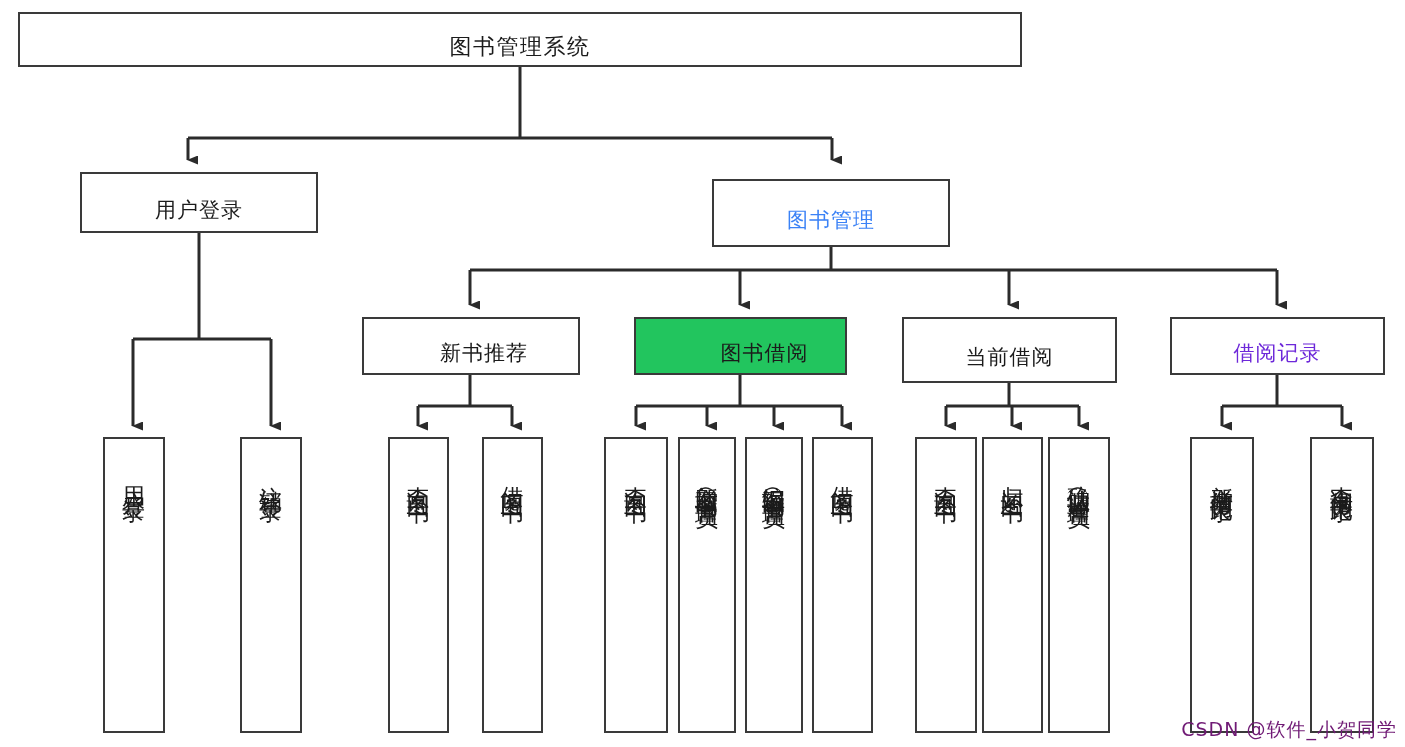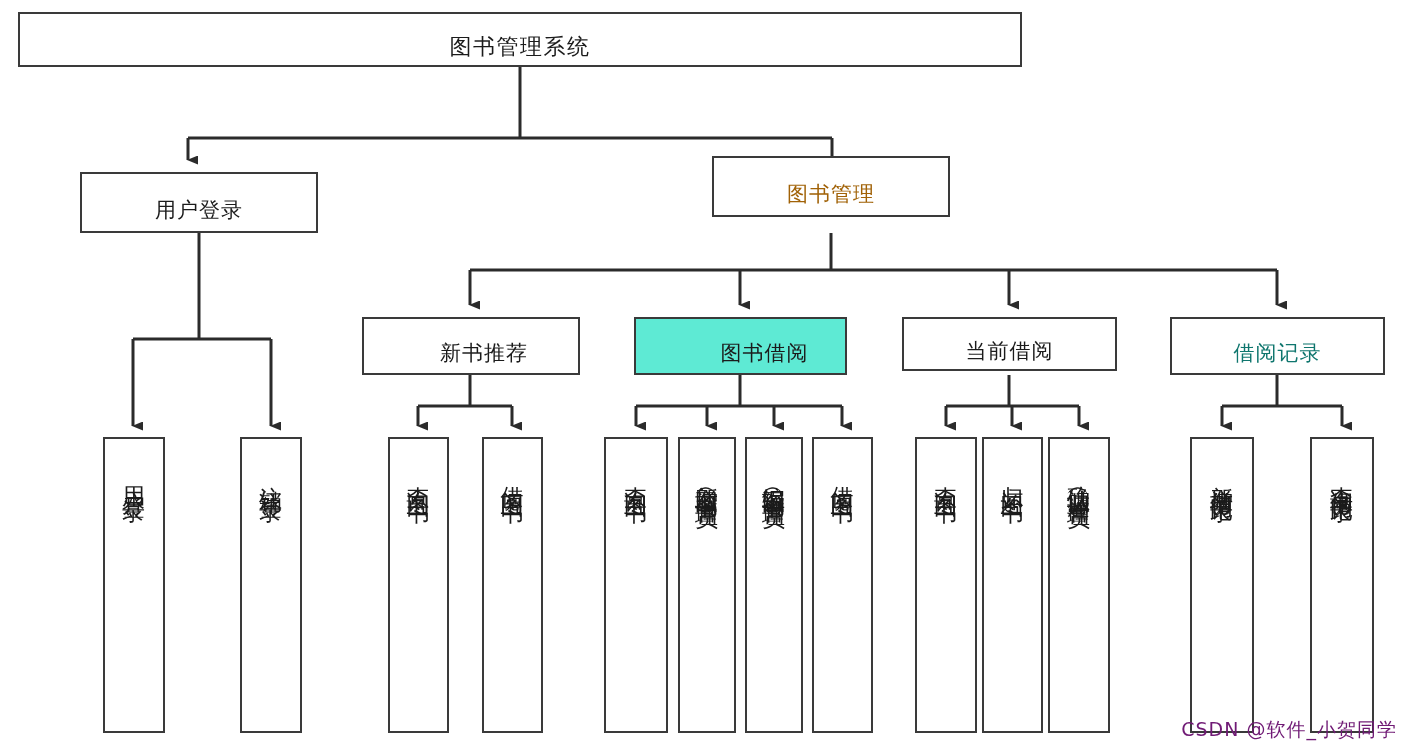--- a/index.html
+++ b/index.html
@@ -119,34 +119,34 @@
     </g>
   </svg>
 
   <div class="node h-node root" style="left: 18px; top: 12px; width: 1004px; height: 55px; border-color: rgb(58, 58, 58); background: rgb(255, 255, 255); color: rgb(27, 27, 27);">
     <span class="lbl">图书管理系统</span>
   </div>
 
   <div class="node h-node" style="left: 80px; top: 172px; width: 238px; height: 61px; border-color: rgb(58, 58, 58); background: rgb(255, 255, 255); color: rgb(27, 27, 27);">
     <span class="lbl">用户登录</span>
   </div>
-  <div class="node h-node" style="left: 712px; top: 156px; width: 238px; height: 61px; border-color: rgb(58, 58, 58); background: rgb(255, 255, 255); color: #a16207;">
+  <div class="node h-node" style="left: 712px; top: 179px; width: 238px; height: 68px; border-color: rgb(58, 58, 58); background: rgb(255, 255, 255); color: #3b82f6;">
     <span class="lbl">图书管理</span>
   </div>
 
   <div class="node h-node" style="left: 362px; top: 317px; width: 218px; height: 58px; border-color: rgb(58, 58, 58); background: rgb(255, 255, 255); color: rgb(27, 27, 27); padding-left: 26px;">
     <span class="lbl">新书推荐</span>
   </div>
-  <div class="node h-node" style="left: 634px; top: 317px; width: 213px; height: 58px; border-color: rgb(58, 58, 58); background: #5eead4; color: rgb(27, 27, 27); padding-left: 48px;">
+  <div class="node h-node" style="left: 634px; top: 317px; width: 213px; height: 58px; border-color: rgb(58, 58, 58); background: #22c55e; color: rgb(27, 27, 27); padding-left: 48px;">
     <span class="lbl">图书借阅</span>
   </div>
-  <div class="node h-node" style="left: 902px; top: 317px; width: 215px; height: 54px; border-color: rgb(58, 58, 58); background: rgb(255, 255, 255); color: rgb(27, 27, 27);">
+  <div class="node h-node" style="left: 902px; top: 317px; width: 215px; height: 66px; border-color: rgb(58, 58, 58); background: rgb(255, 255, 255); color: rgb(27, 27, 27);">
     <span class="lbl">当前借阅</span>
   </div>
-  <div class="node h-node" style="left: 1170px; top: 317px; width: 215px; height: 58px; border-color: rgb(58, 58, 58); background: rgb(255, 255, 255); color: #0f766e;">
+  <div class="node h-node" style="left: 1170px; top: 317px; width: 215px; height: 58px; border-color: rgb(58, 58, 58); background: rgb(255, 255, 255); color: #6d28d9;">
     <span class="lbl">借阅记录</span>
   </div>
 
   <div class="node v-node" style="left: 103px; top: 437px; width: 62px; height: 296px; border-color: rgb(58, 58, 58); background: rgb(255, 255, 255); color: rgb(27, 27, 27);">
     <span class="lbl">用户登录</span>
   </div>
   <div class="node v-node" style="left: 240px; top: 437px; width: 62px; height: 296px; border-color: rgb(58, 58, 58); background: rgb(255, 255, 255); color: rgb(27, 27, 27);">
     <span class="lbl">注销登录</span>
   </div>
 

